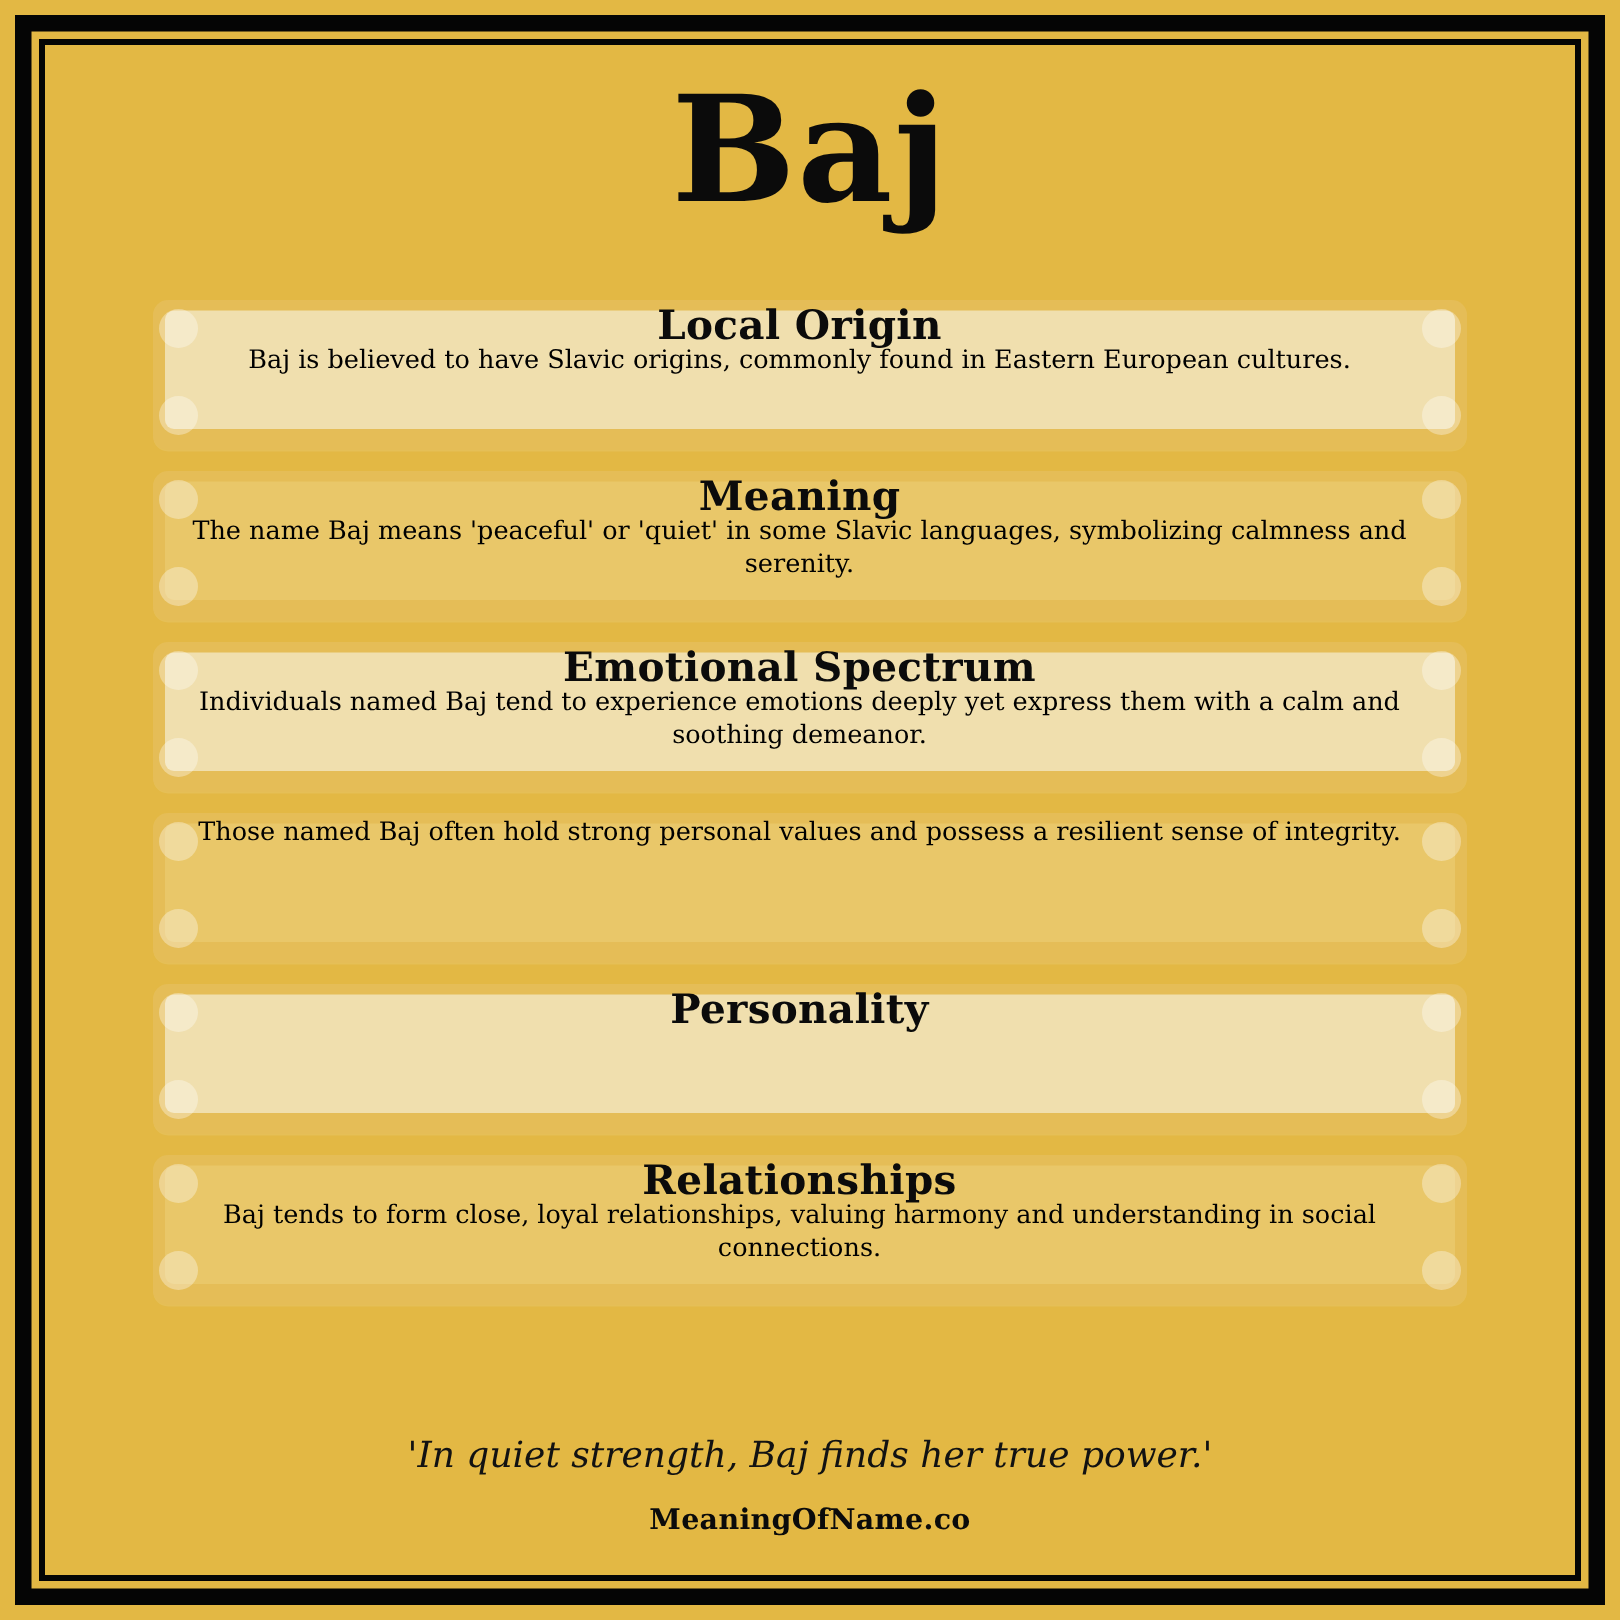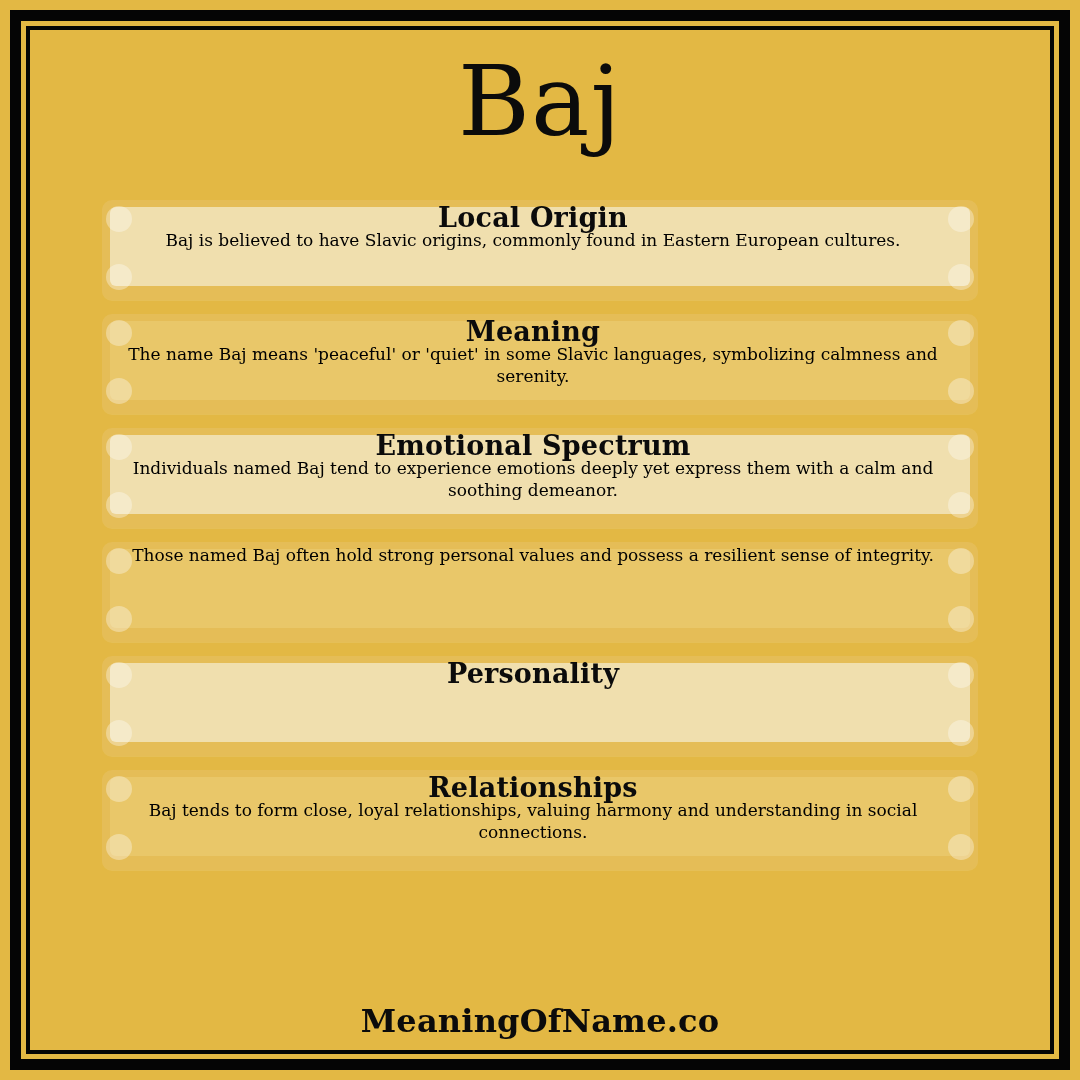--- a/index.html
+++ b/index.html
@@ -33,21 +33,21 @@
     overflow:hidden;
   }
 
   
   .title{
     position:absolute;
     left:0; right:0;
     top:22px;
     text-align:center;
     font-family:"DejaVu Serif", serif;
-    font-weight:400;
+    font-weight:700;
     font-size:98px;
     line-height:1.0;
     color:#0b0b0b;
     letter-spacing:1px;
   }
 
   
   .cards{
     position:absolute;
     left:0; right:0;
@@ -123,21 +123,21 @@
     font-size:24px;
     color:#121212;
   }
   .brand{
     position:absolute;
     left:0; right:0;
     top:972px;
     text-align:center;
     font-family:"DejaVu Serif", serif;
     font-weight:700;
-    font-size:32px;
+    font-size:19px;
     color:#0b0b0b;
     letter-spacing:0.2px;
   }
 </style>
 </head>
 <body>
 
 <div class="frame-outer">
   <div class="frame-inner">
     <div class="stage">
@@ -204,18 +204,19 @@
             <span class="nub tr"></span>
             <span class="nub bl"></span>
             <span class="nub br"></span>
             <div class="content">
               <div class="heading">Relationships</div>
               <div class="body">Baj tends to form close, loyal relationships, valuing harmony and understanding in social connections.</div>
             </div>
           </div>
         </div>
 
+      <div class="quote">'In quiet strength, Baj finds her true power.'</div>
 
       <div class="brand">MeaningOfName.co</div>
 
     </div>
   </div>
 </div>
 
 </body></html>

